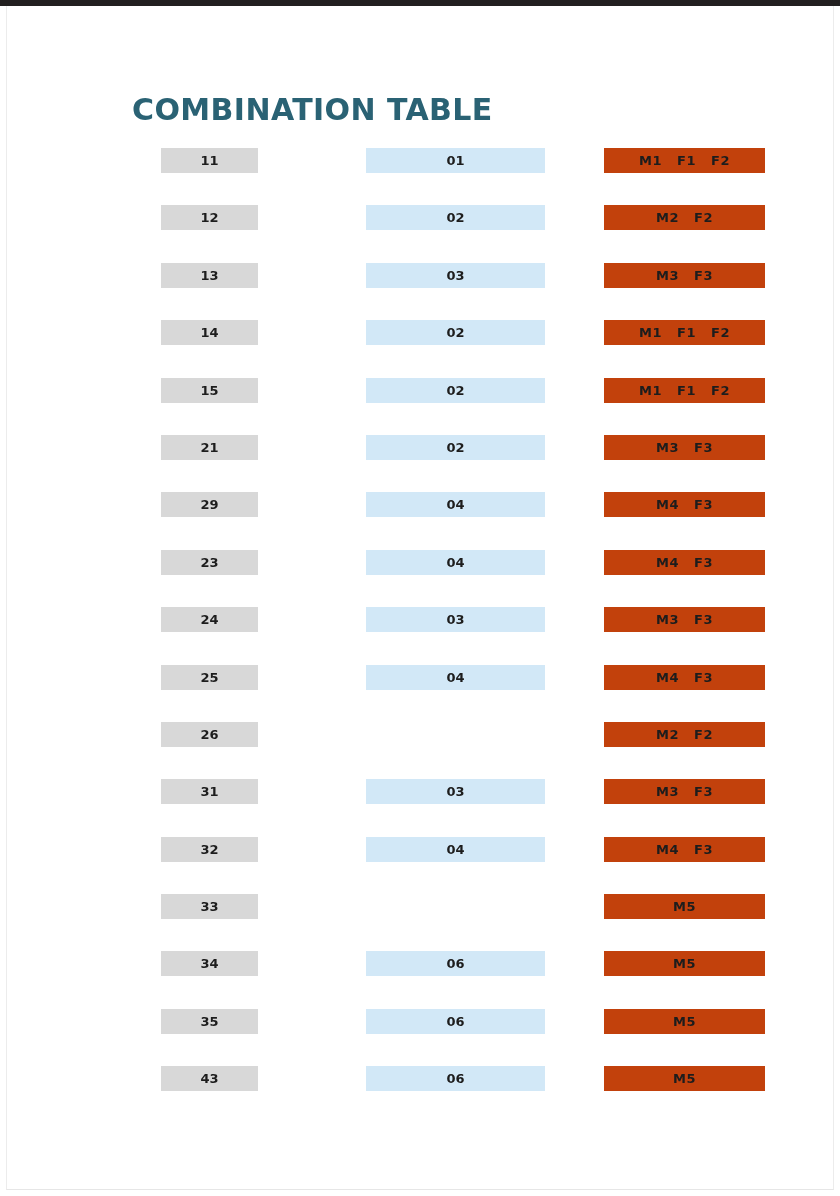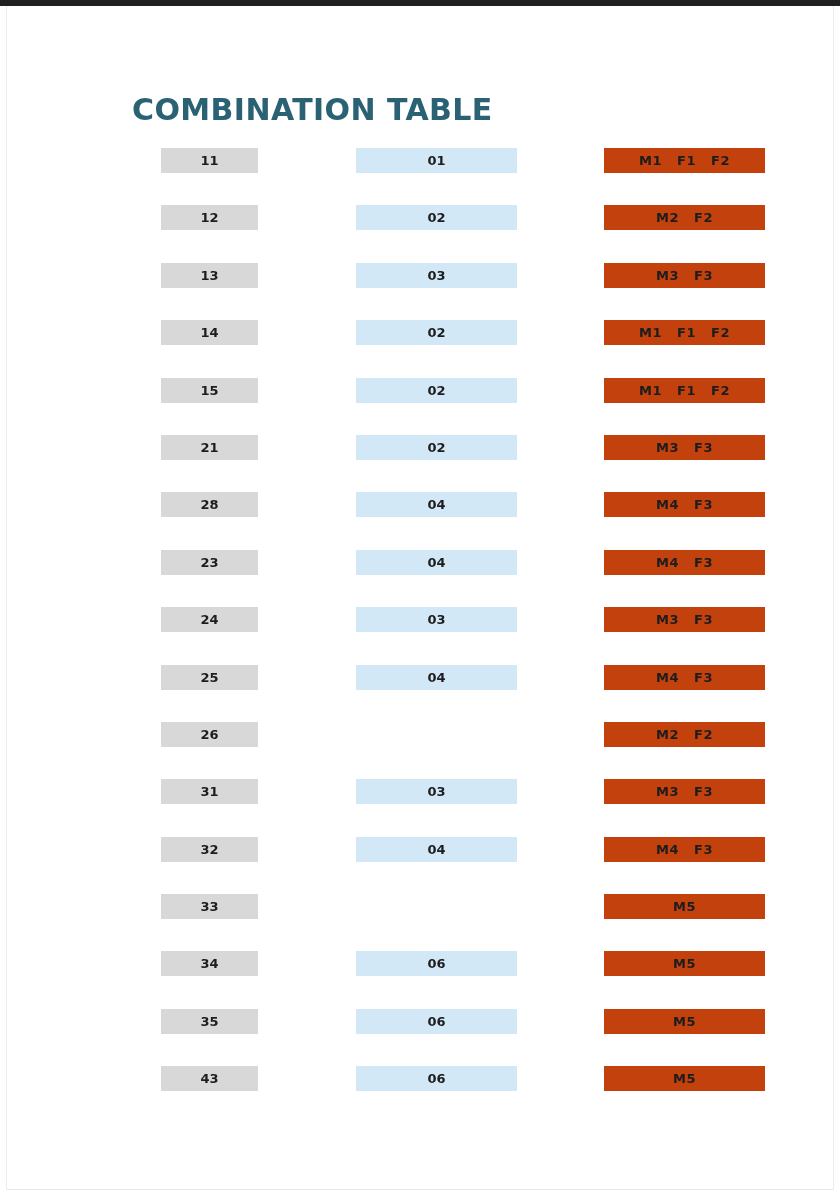--- a/index.html
+++ b/index.html
@@ -72,22 +72,22 @@
     font-weight: 700;
     color: #1d1d1d;
     white-space: pre;
   }
   .cell-code {
     left: 125px;
     width: 97px;
     background: #d8d8d8;
   }
   .cell-group {
-    left: 320px;
-    width: 161px;
+    left: 330px;
+    width: 179px;
     background: #d2e8f7;
   }
   .cell-members {
     left: 568px;
     width: 161px;
     background: #c2410c;
     letter-spacing: 0.5px;
   }
 </style>
 </head>
@@ -123,21 +123,21 @@
       <div class="cell cell-code">15</div>
       <div class="cell cell-group">02</div>
       <div class="cell cell-members">M1   F1   F2</div>
     </div>
     <div class="table-row">
       <div class="cell cell-code">21</div>
       <div class="cell cell-group">02</div>
       <div class="cell cell-members">M3   F3</div>
     </div>
     <div class="table-row">
-      <div class="cell cell-code">28</div>
+      <div class="cell cell-code">29</div>
       <div class="cell cell-group">04</div>
       <div class="cell cell-members">M4   F3</div>
     </div>
     <div class="table-row">
       <div class="cell cell-code">23</div>
       <div class="cell cell-group">04</div>
       <div class="cell cell-members">M4   F3</div>
     </div>
     <div class="table-row">
       <div class="cell cell-code">24</div>

